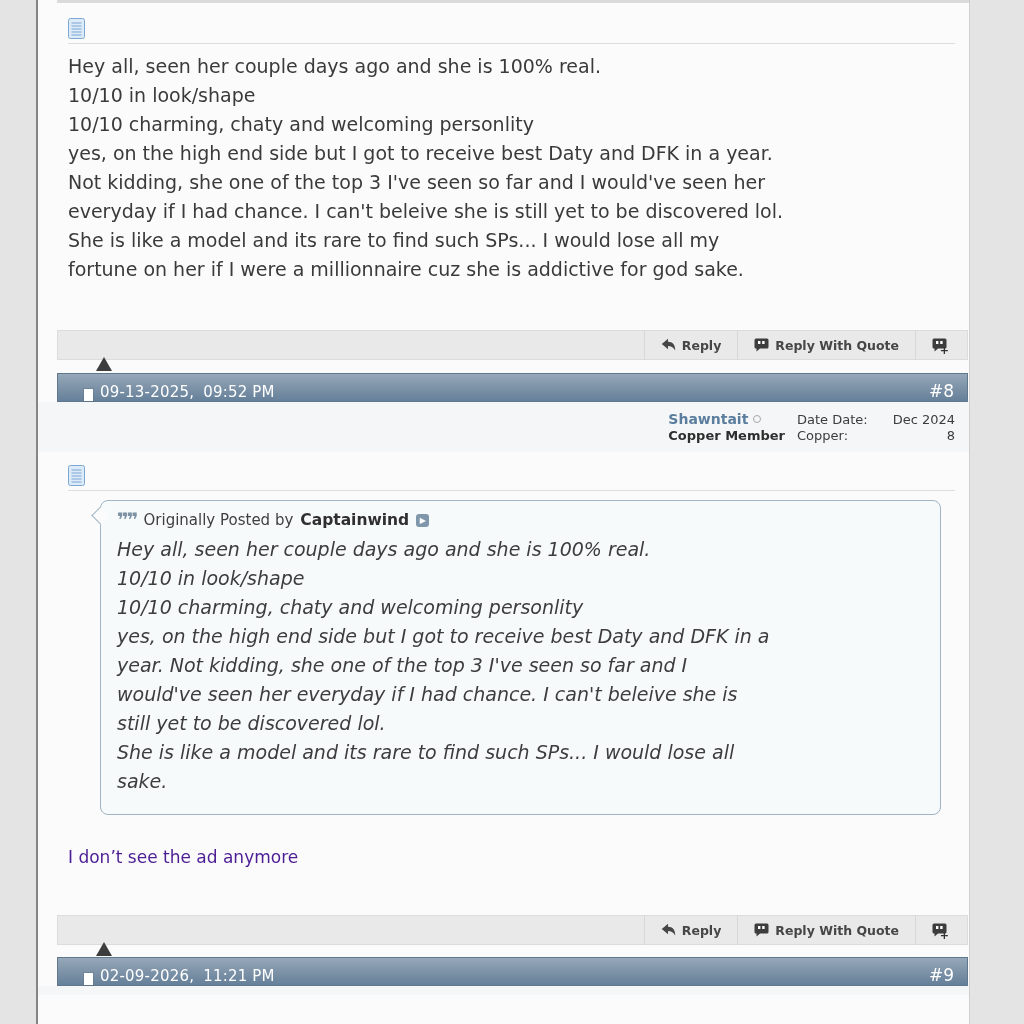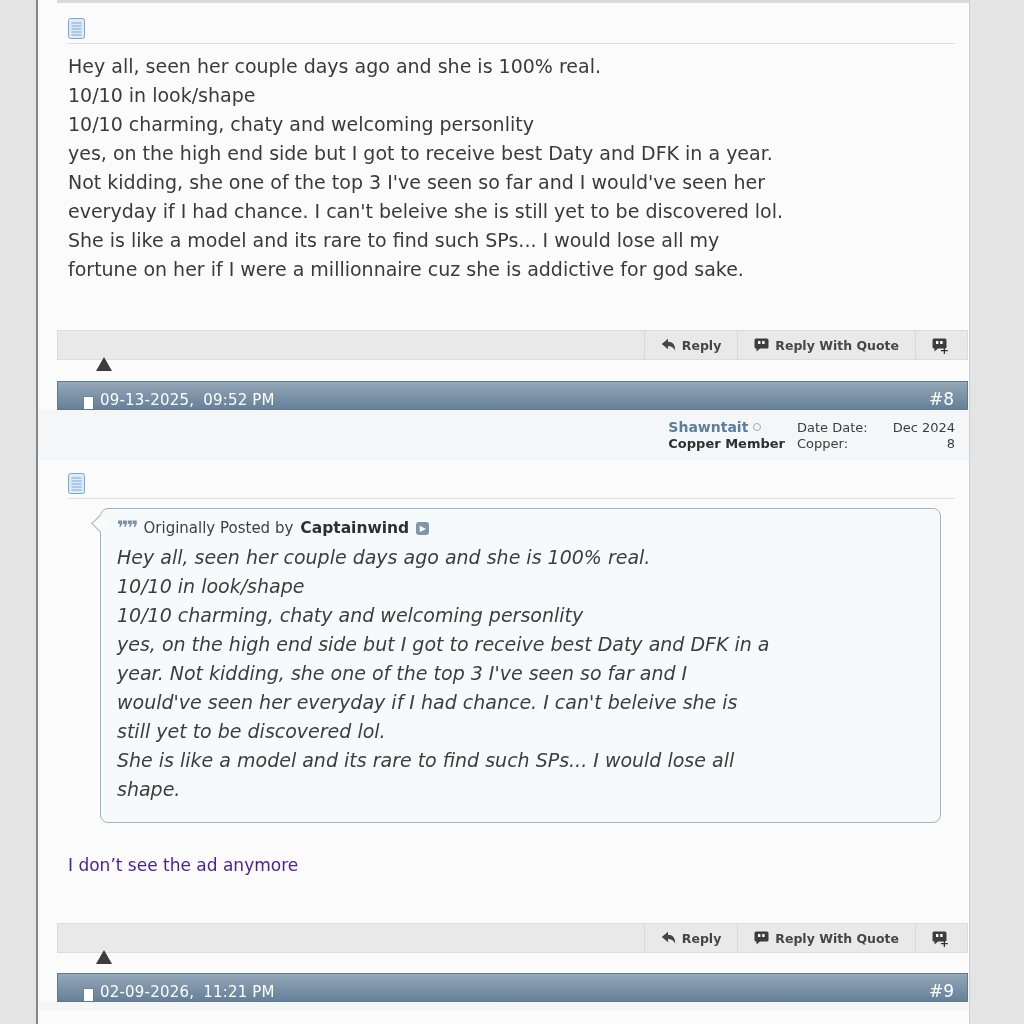--- a/index.html
+++ b/index.html
@@ -14,21 +14,21 @@
   
   .post-body { padding:15px 14px 0 30px; background:#fbfbfb; }
   .post-body.second { padding-top:13px; }
   .doc-icon { display:block; }
   .body-rule { border:none; border-top:1px solid #dedede; margin:4px 0 0 0; }
   .post-text { margin-top:8px; font-size:19px; line-height:29px; color:#3a3a3a; }
   .pad-b-46 { padding-bottom:46px; }
   .pad-b-43 { padding-bottom:43px; }
 
   
-  .post-footer { height:30px; margin:0 1px 8px 19px; background:#e9e9e9;
+  .post-footer { height:30px; margin:0 1px 0 19px; background:#e9e9e9;
                  border:1px solid #dcdcdc; display:flex; align-items:center; padding:0 10px 0 38px; }
   .report-btn { position:relative; width:16px; height:15px; cursor:pointer; }
   .report-tri { width:0; height:0; border-left:8px solid transparent; border-right:8px solid transparent;
                 border-bottom:14px solid #3d3d3d; }
   .report-btn .bang { position:absolute; left:5.5px; top:4px; color:#e9e9e9; font-size:9px; font-weight:bold; }
   .footer-spacer { flex:1; }
   .footer-btn { display:flex; align-items:center; gap:6px; padding:0 16px; height:30px;
                 font-size:12.5px; font-weight:bold; color:#464646; cursor:pointer;
                 border-left:1px solid #d8d8d8; }
   .footer-btn:first-of-type { border-left:none; }
@@ -186,21 +186,21 @@
         </div>
         <div class="quote-text">
             <div class="quote-line">Hey all, seen her couple days ago and she is 100% real.</div>
             <div class="quote-line">10/10 in look/shape</div>
             <div class="quote-line">10/10 charming, chaty and welcoming personlity</div>
             <div class="quote-line">yes, on the high end side but I got to receive best Daty and DFK in a</div>
             <div class="quote-line">year. Not kidding, she one of the top 3 I've seen so far and I</div>
             <div class="quote-line">would've seen her everyday if I had chance. I can't beleive she is</div>
             <div class="quote-line">still yet to be discovered lol.</div>
             <div class="quote-line">She is like a model and its rare to find such SPs... I would lose all</div>
-            <div class="quote-line">shape.</div>
+            <div class="quote-line">sake.</div>
           </div>
       </div>
     </div>
 
     <div class="comment-text">I don’t see the ad anymore</div>
   </div>
 
   <div class="post-footer">
     <span class="report-btn">
       <span class="report-tri"></span>

